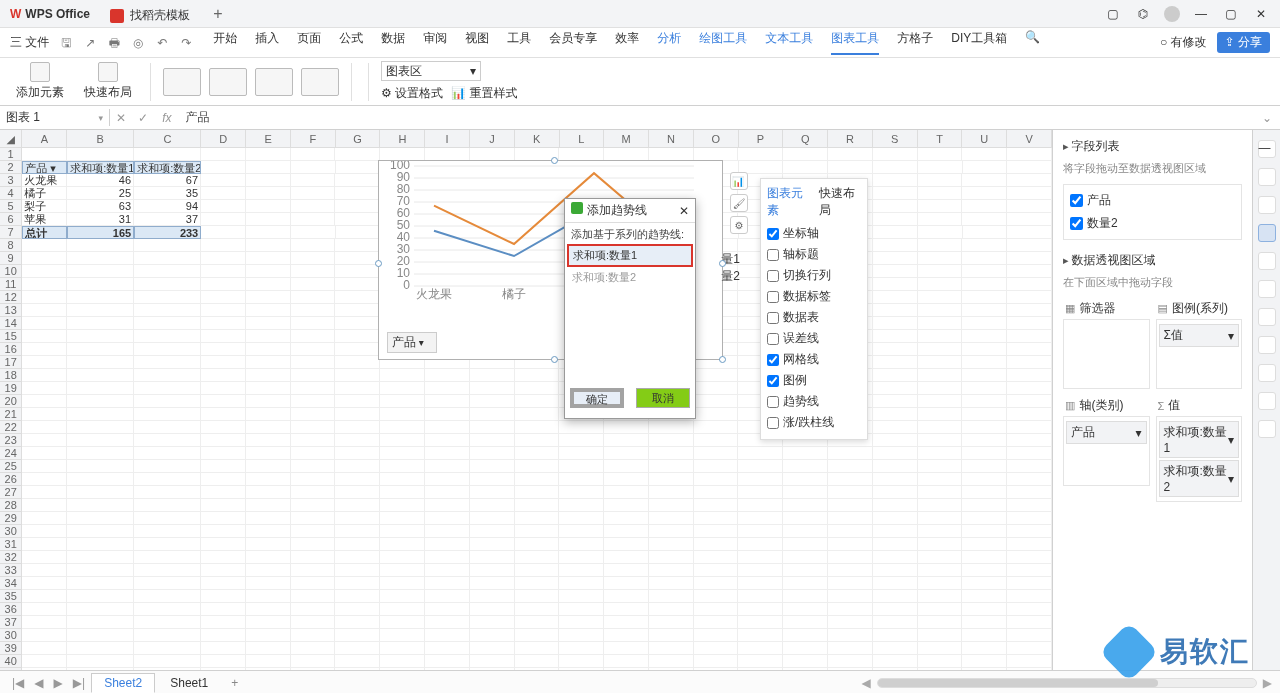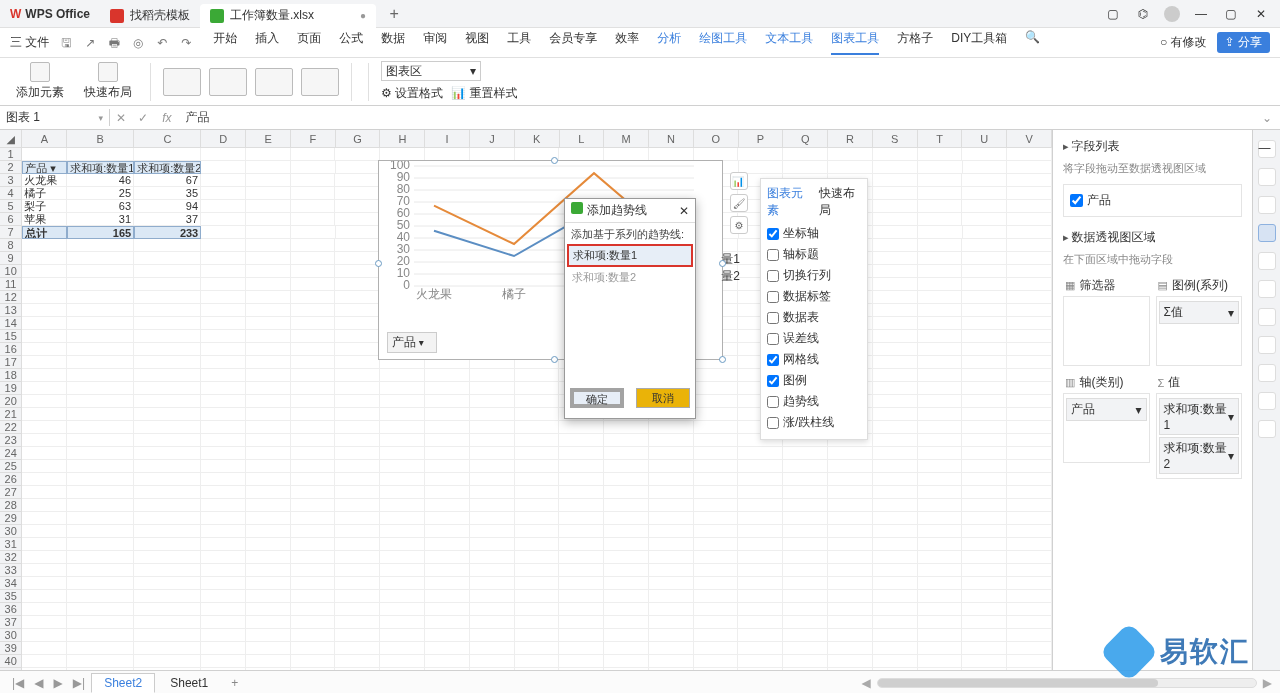--- a/index.html
+++ b/index.html
@@ -59,21 +59,21 @@
 .chart-menu-item{display:flex;align-items:center;gap:4px;padding:2px 0;font-size:11px}
 .chart-menu-item input{width:12px;height:12px}
 .dialog{position:absolute;left:564px;top:68px;width:132px;background:#fff;border:1px solid #999;box-shadow:0 3px 10px rgba(0,0,0,.3)}
 .dlg-title{display:flex;align-items:center;justify-content:space-between;padding:3px 6px;border-bottom:1px solid #ddd;font-size:11px}
 .dlg-title .ico{width:12px;height:12px;background:#3ba936;border-radius:2px;display:inline-block;margin-right:4px}
 .dlg-body{padding:2px}
 .dlg-label{font-size:11px;padding:2px 4px;color:#444}
 .dlg-option{border:1px solid transparent;padding:2px 4px;font-size:11px}
 .dlg-option.sel{border:2px solid #d9352c;background:#e7eef7}
 .dlg-buttons{display:flex;gap:12px;justify-content:center;padding:8px 0;margin-top:92px}
-.dlg-btn{width:54px;height:20px;border:1px solid #aaa;background:#eab308;font-size:11px}
+.dlg-btn{width:54px;height:20px;border:1px solid #aaa;background:#84cc16;font-size:11px}
 .dlg-btn.primary{border:4px solid #a3a3a3;background:#e7eef7}
 .rightpanel{width:200px;border-left:1px solid #d0d0d0;background:#fff;display:flex;flex-direction:column}
 .rp-title{display:flex;align-items:center;justify-content:space-between;padding:6px 10px;border-bottom:1px solid #e4e4e4;font-size:12px;color:#333}
 .rp-body{padding:8px 10px;flex:1;overflow:auto}
 .rp-section{font-size:11px;color:#555;margin-bottom:6px}
 .rp-hint{font-size:11px;color:#888;margin-bottom:8px}
 .rp-fields{border:1px solid #e4e4e4;padding:4px;margin-bottom:12px}
 .rp-field{display:flex;align-items:center;gap:4px;padding:3px 2px;font-size:11px}
 .rp-area-grid{display:grid;grid-template-columns:1fr 1fr;gap:6px;margin-top:6px}
 .rp-area{border:1px solid #e4e4e4;min-height:70px;padding:2px}
@@ -95,25 +95,20 @@
 <body>
 
 <div class="titlebar">
   <div class="app-logo">
       <span class="w">W</span>
       <span>WPS Office</span>
     </div>
   <div class="tab">
       <span class="ico red"></span>
       <span>找稻壳模板</span>
-    </div>
-  <div class="tab active">
-      <span class="ico green"></span>
-      <span>工作簿数量.xlsx</span>
-      <span class="tab-close" style="margin-left:40px">●</span>
     </div>
   <div class="tab-plus">+</div>
   <div class="winctrl">
     <span>▢</span>
     <span>⌬</span>
     <span style="background:#ccc;border-radius:50%;width:16px;height:16px;display:inline-block"></span>
     <span>—</span>
     <span>▢</span>
     <span>✕</span>
   </div>
@@ -1372,20 +1367,24 @@
 
   <div class="rightpanel">
     <div class="rp-body">
       <div class="rp-section">▸ <span>字段列表</span></div>
       <div class="rp-hint">将字段拖动至数据透视图区域</div>
       <div class="rp-fields">
         <label class="rp-field">
             <input type="checkbox" checked="" style="">
             <span>产品</span>
           </label>
+        <label class="rp-field">
+            <input type="checkbox" checked="" style="">
+            <span>数量2</span>
+          </label>
       </div>
       <div class="rp-section">▸ <span>数据透视图区域</span></div>
       <div class="rp-hint">在下面区域中拖动字段</div>
       <div class="rp-area-grid">
         <div>
           <div class="rp-area-title">▦ <span>筛选器</span></div>
           <div class="rp-area"></div>
         </div>
         <div>
           <div class="rp-area-title">▤ <span>图例(系列)</span></div>

